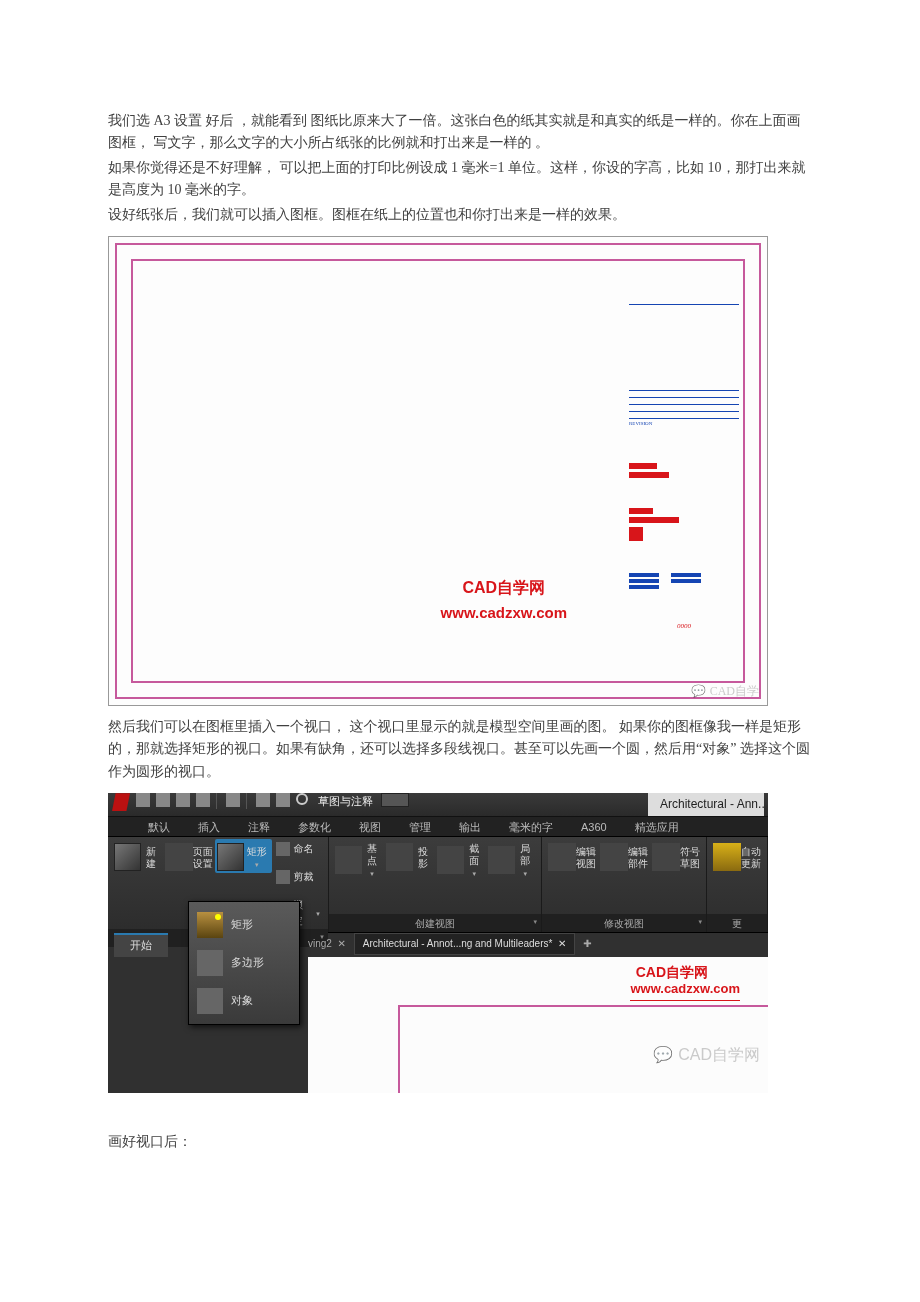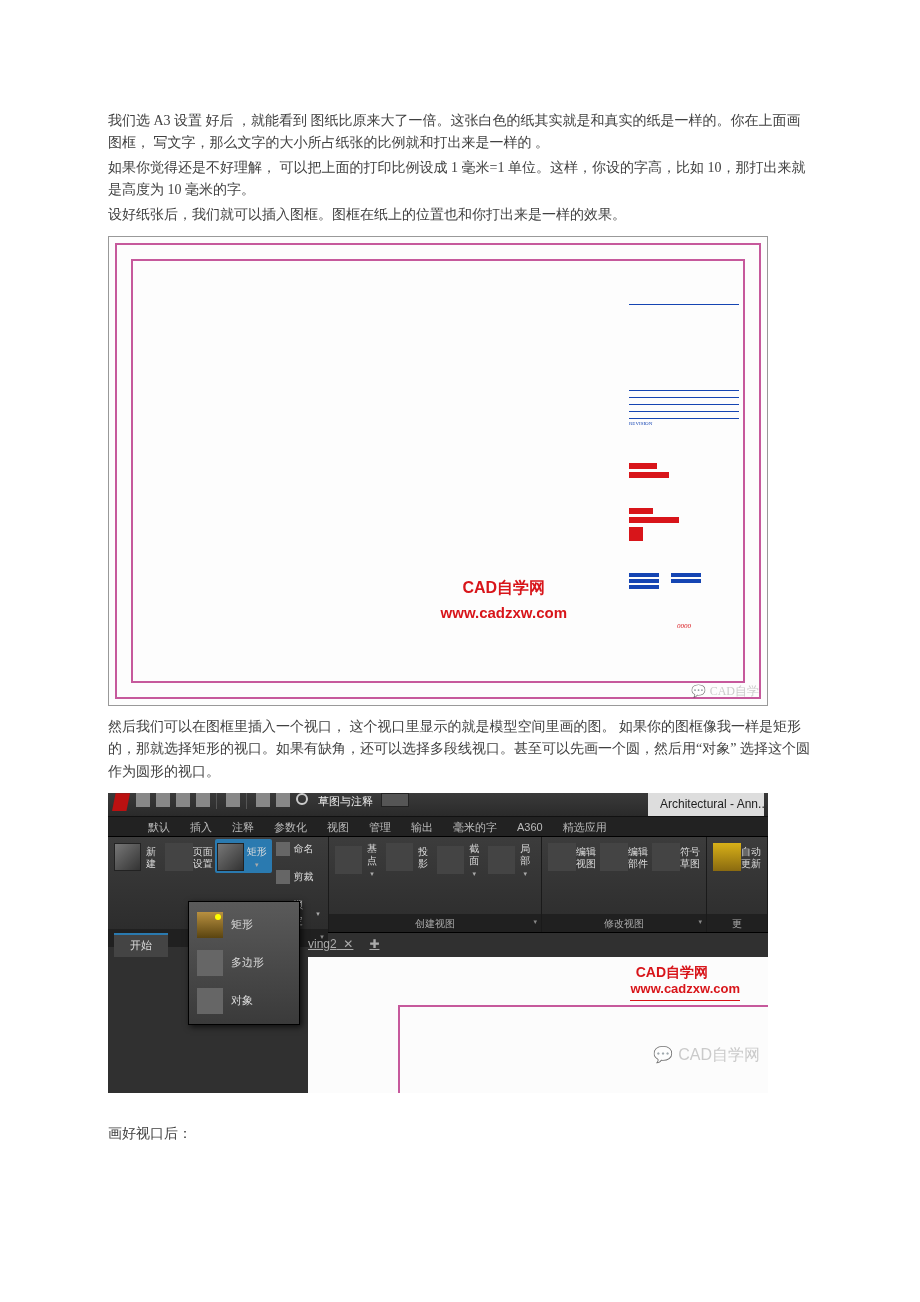--- a/index.html
+++ b/index.html
@@ -30,21 +30,21 @@
     .img1-wm { position: absolute; bottom: 4px; right: 8px; color: rgba(170,170,170,0.6); font-size: 12px; font-family: Liberation Serif, serif; margin-left: 26px; }
     .img2 { width: 660px; height: 300px; margin: 10px 0; background: #303030; position: relative; overflow: hidden; font-family: "Microsoft YaHei", Arial, sans-serif; }
     .qat { display: flex; align-items: flex-start; height: 24px; background: linear-gradient(#3a3a3a,#2a2a2a); padding: 0 4px; gap: 6px; border-bottom:1px solid #111; }
     .qat-logo { width: 18px; height: 18px; background: #b11; clip-path: polygon(20% 0,100% 0,80% 100%,0 100%); }
     .qat-ico { width: 14px; height: 14px; background: #888; }
     .qat-spacer { width: 4px; border-left:1px solid #555; height:16px; }
     .qat-gear { width:12px;height:12px;border:2px solid #ccc;border-radius:50%; }
     .qat-label { color: #eee; font-size: 11px; margin-left: 4px; }
     .qat-dd { width: 28px; height: 14px; background: #555; border: 1px solid #222; margin-left: 2px; }
     .qat-right { margin-left: auto; color: #222; font-size: 12px; background: #ddd; padding: 2px 0 2px 12px; flex: 0 0 116px; white-space: nowrap; overflow: hidden; }
-    .tabs { display: flex; height: 20px; background: #222; gap: 0; padding-left: 30px; border-bottom: 1px solid #000; }
+    .tabs { display: flex; height: 20px; background: #222; gap: 8px; padding-left: 30px; border-bottom: 1px solid #000; }
     .tab { color: #bbb; font-size: 11px; padding: 2px 10px; }
     .rib { display: flex; height: 96px; background: linear-gradient(#3c3c3c,#2c2c2c); border-bottom: 1px solid #000; }
     .rgroup { display: flex; flex-direction: column; border-right: 1px solid #1a1a1a; padding: 2px 4px 0 4px; }
     .rgroup-body { flex: 1; display: flex; align-items: flex-start; }
     .rgroup-title { color: #aaa; font-size: 10px; text-align: center; background: #202020; margin: 0 -4px; padding: 2px 0; height: 18px; position:relative; }
     .rgroup-title:after { content:'▾'; position:absolute; right:4px; color:#888; font-size:7px; }
     .rlastt:after { content:''; }
     .rbtn { display: flex; align-items: center; padding: 4px 2px 0 2px; }
     .rbtn-ico { width: 28px; height: 28px; background: #555; margin-bottom: 2px; position:relative; }
     .rbtn-ico.n1 { background: linear-gradient(135deg,#777,#333); border:1px solid #222; }
@@ -54,21 +54,21 @@
     .rbtn-arr { color:#aaa; font-size:7px; }
     .rcol { display:flex; flex-direction:column; gap:12px; padding: 2px 4px 0 4px; }
     .rsmall { display: flex; align-items: center; gap: 4px; color: #ddd; font-size: 10px; }
     .rsmall-ico { width: 14px; height: 14px; background: #666; }
     .menu { position: absolute; top: 108px; left: 80px; width: 112px; background: linear-gradient(#5a5a5a,#3a3a3a); border: 1px solid #000; box-shadow: 2px 2px 6px rgba(0,0,0,0.7); padding: 4px; }
     .mrow { display: flex; align-items: center; gap: 8px; padding: 6px 4px; color: #ddd; font-size: 11px; }
     .mico { width: 26px; height: 26px; background: #666; flex-shrink:0; }
     .mico1 { background: linear-gradient(#b89040,#5a4410); position:relative; }
     .mico1:after { content:''; position:absolute; top:2px; right:2px; width:6px; height:6px; background:#ff0; border-radius:50%; }
     .ftabs { position: absolute; top: 140px; right: 0; left: 200px; height: 22px; display:flex; align-items:center; }
-    .fttxt { color: #aaa; font-size: 12px; margin-right: 8px; text-decoration: underline; }
+    .fttxt { color: #aaa; font-size: 10px; margin-right: 8px; }
     .ftab { background: #222; color: #ddd; font-size: 10px; padding: 2px 8px; border: 1px solid #444; }
     .canvas2 { position: absolute; top: 164px; left: 200px; right: 0; bottom: 0; background: #fcfcfc; }
     .canvas2-frame { position: absolute; left: 90px; right: 0; top: 48px; bottom: 0; border: 2px solid #c6599c; border-right:none; border-bottom:none; }
     .cad-logo2 { position: absolute; top: 4px; right: 60px; color: #D8151A; font-weight: bold; font-size: 14px; font-family: Arial; }
     .cad-url2 { position: absolute; top: 22px; right: 28px; color: #D8151A; font-weight: bold; font-size: 13px; font-family: Arial; border-bottom:1px solid #D8151A; }
     .img2-wm { position: absolute; bottom: 26px; right: 8px; color: rgba(160,160,160,0.55); font-size: 16px; font-family: Arial; }
     .hometab { position: absolute; top: 140px; left: 6px; width: 54px; text-align:center; color:#ddd; font-size:11px; background:#444; padding:2px 0; border-top:2px solid #2a7ab0; }
   </style>
 </head>
 <body>
@@ -250,24 +250,25 @@
         <span>多边形</span>
       </div>
     <div class="mrow">
         <div class="mico"></div>
         <span>对象</span>
       </div>
   </div>
 
   <div class="ftabs">
     <span class="fttxt"><span>ving2</span> &nbsp;✕</span>
+    <span class="ftab"><span>Architectural - Annot...ng and Multileaders*</span> &nbsp;✕</span>
     <span class="fttxt" style="margin-left:8px;">✚</span>
   </div>
 
   <div class="canvas2">
     <div class="cad-logo2">CAD自学网</div>
     <div class="cad-url2">www.cadzxw.com</div>
     <div class="canvas2-frame"></div>
   </div>
   <div class="img2-wm">💬 <span>CAD自学网</span></div>
 </div>
 
-<div class="text" style="margin-top:30px;">画好视口后：</div>
+<div class="text" style="margin-top:38px;">画好视口后：</div>
 
 </body></html>

